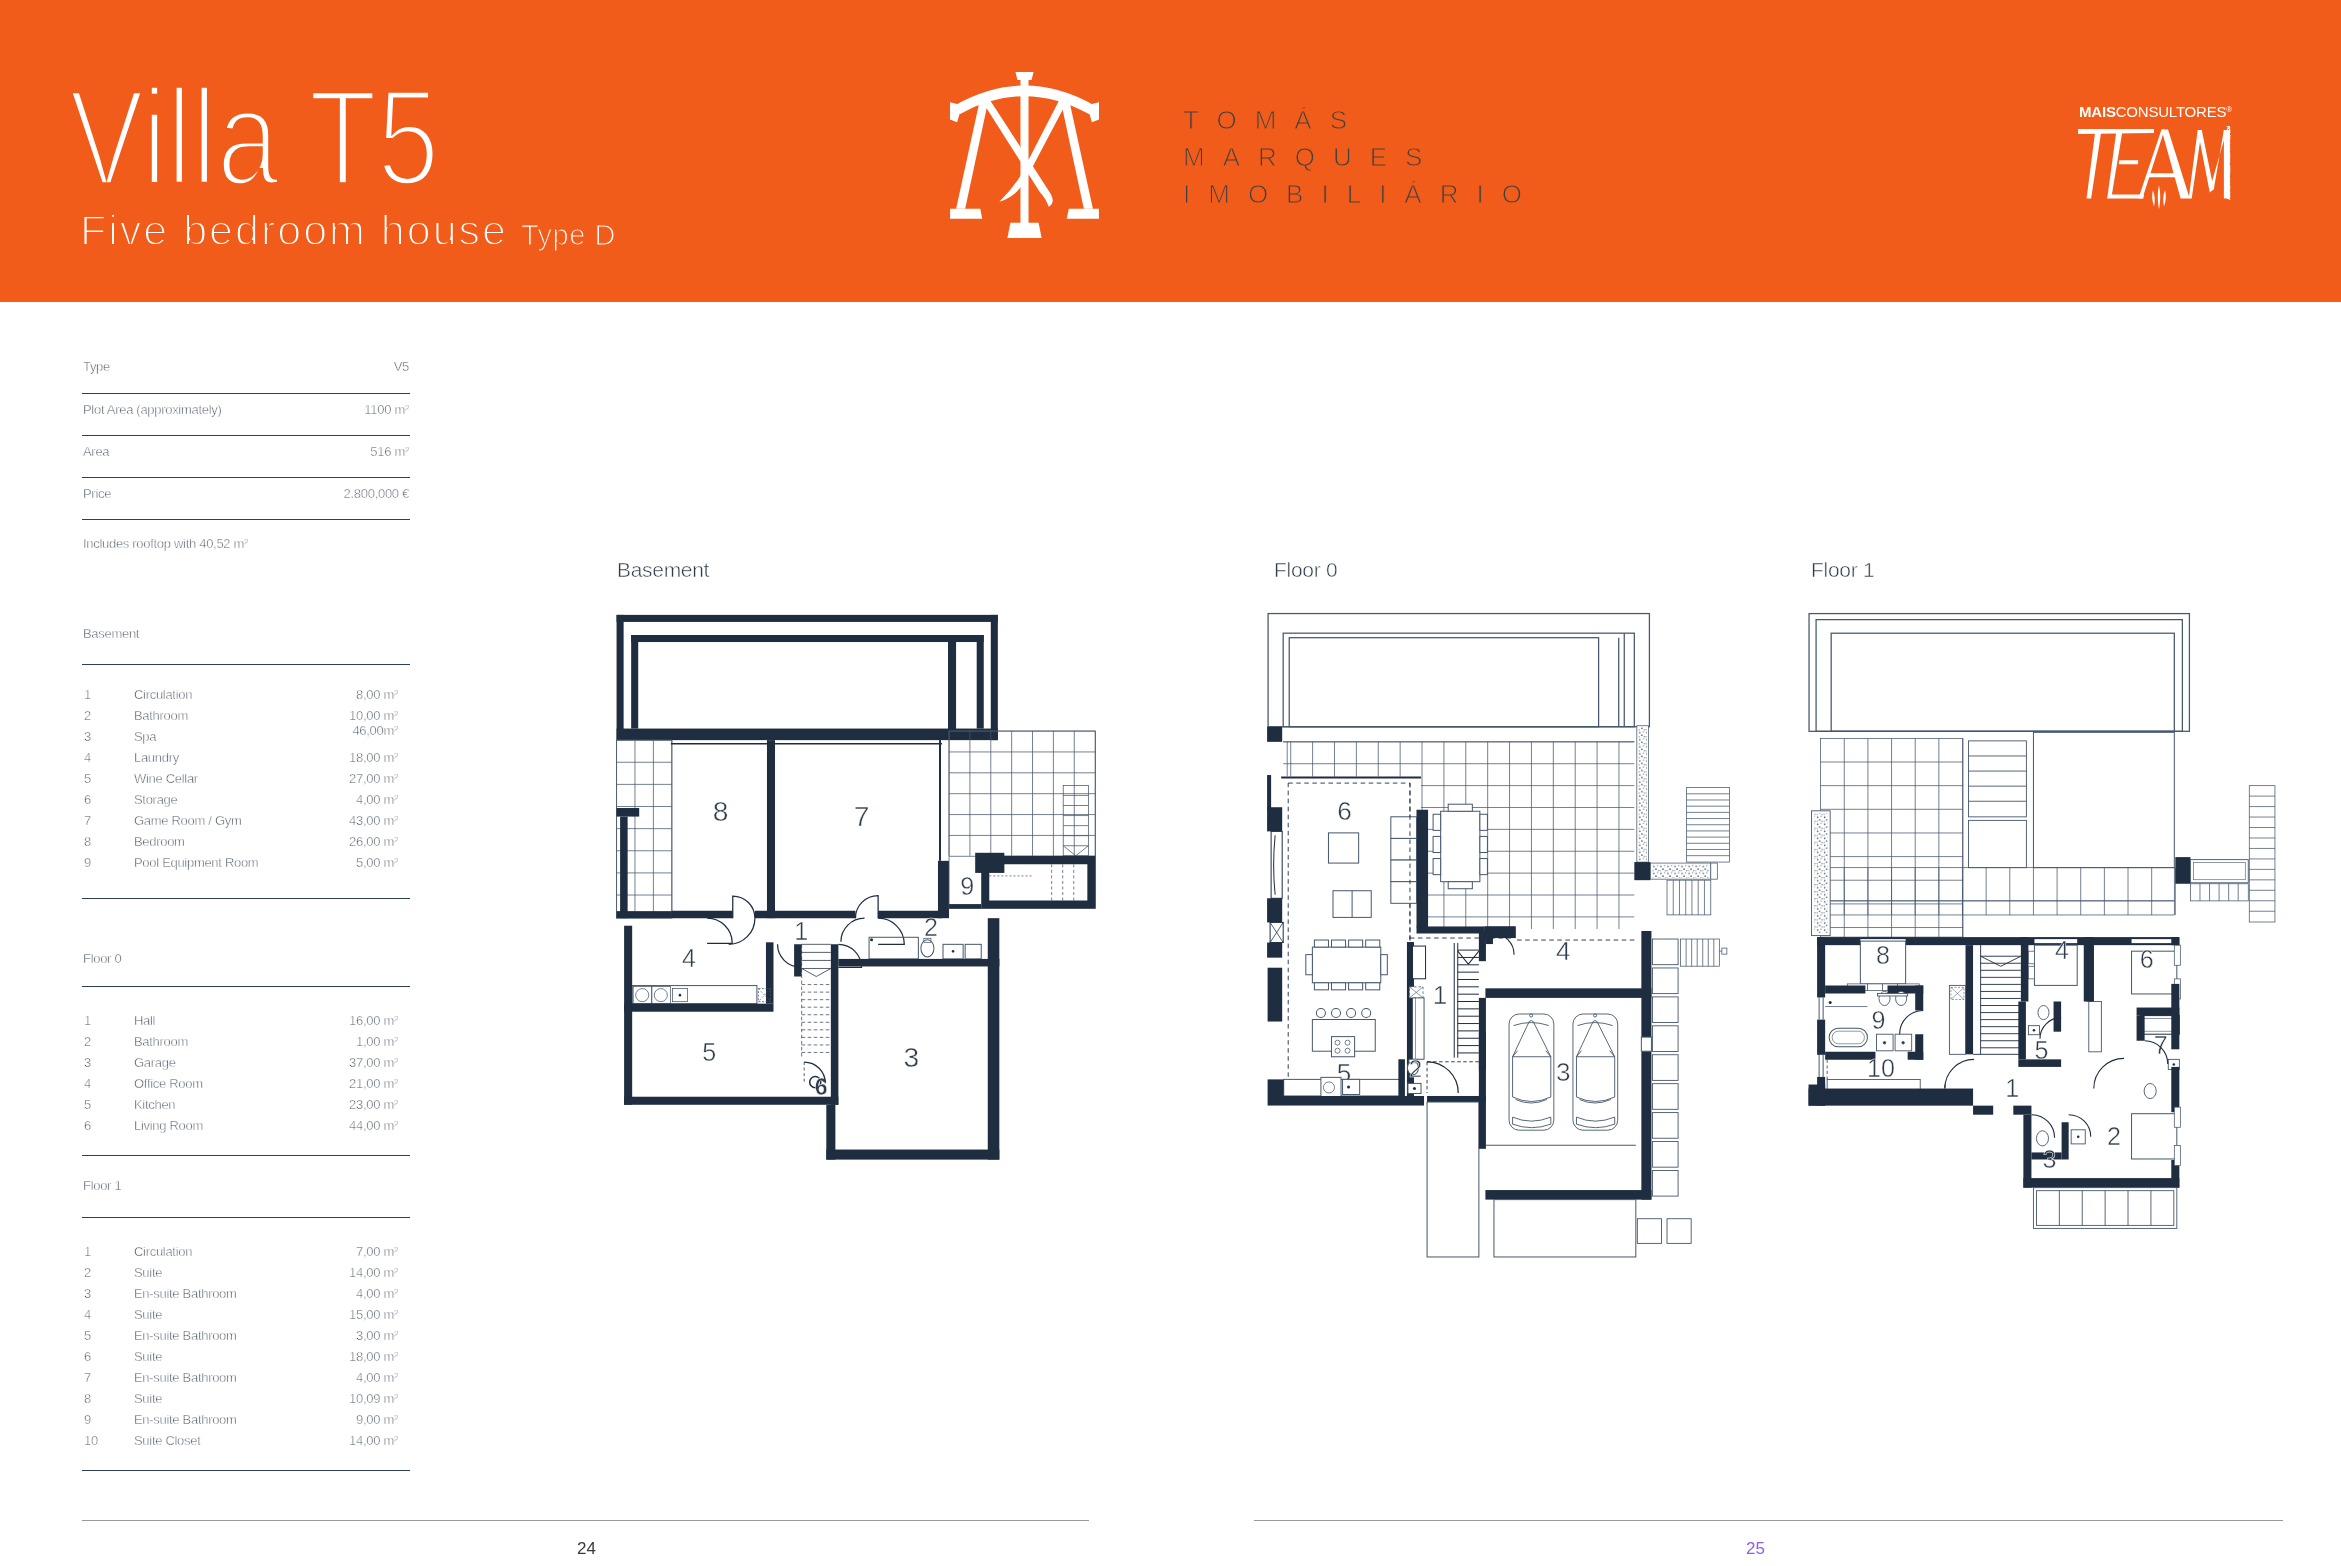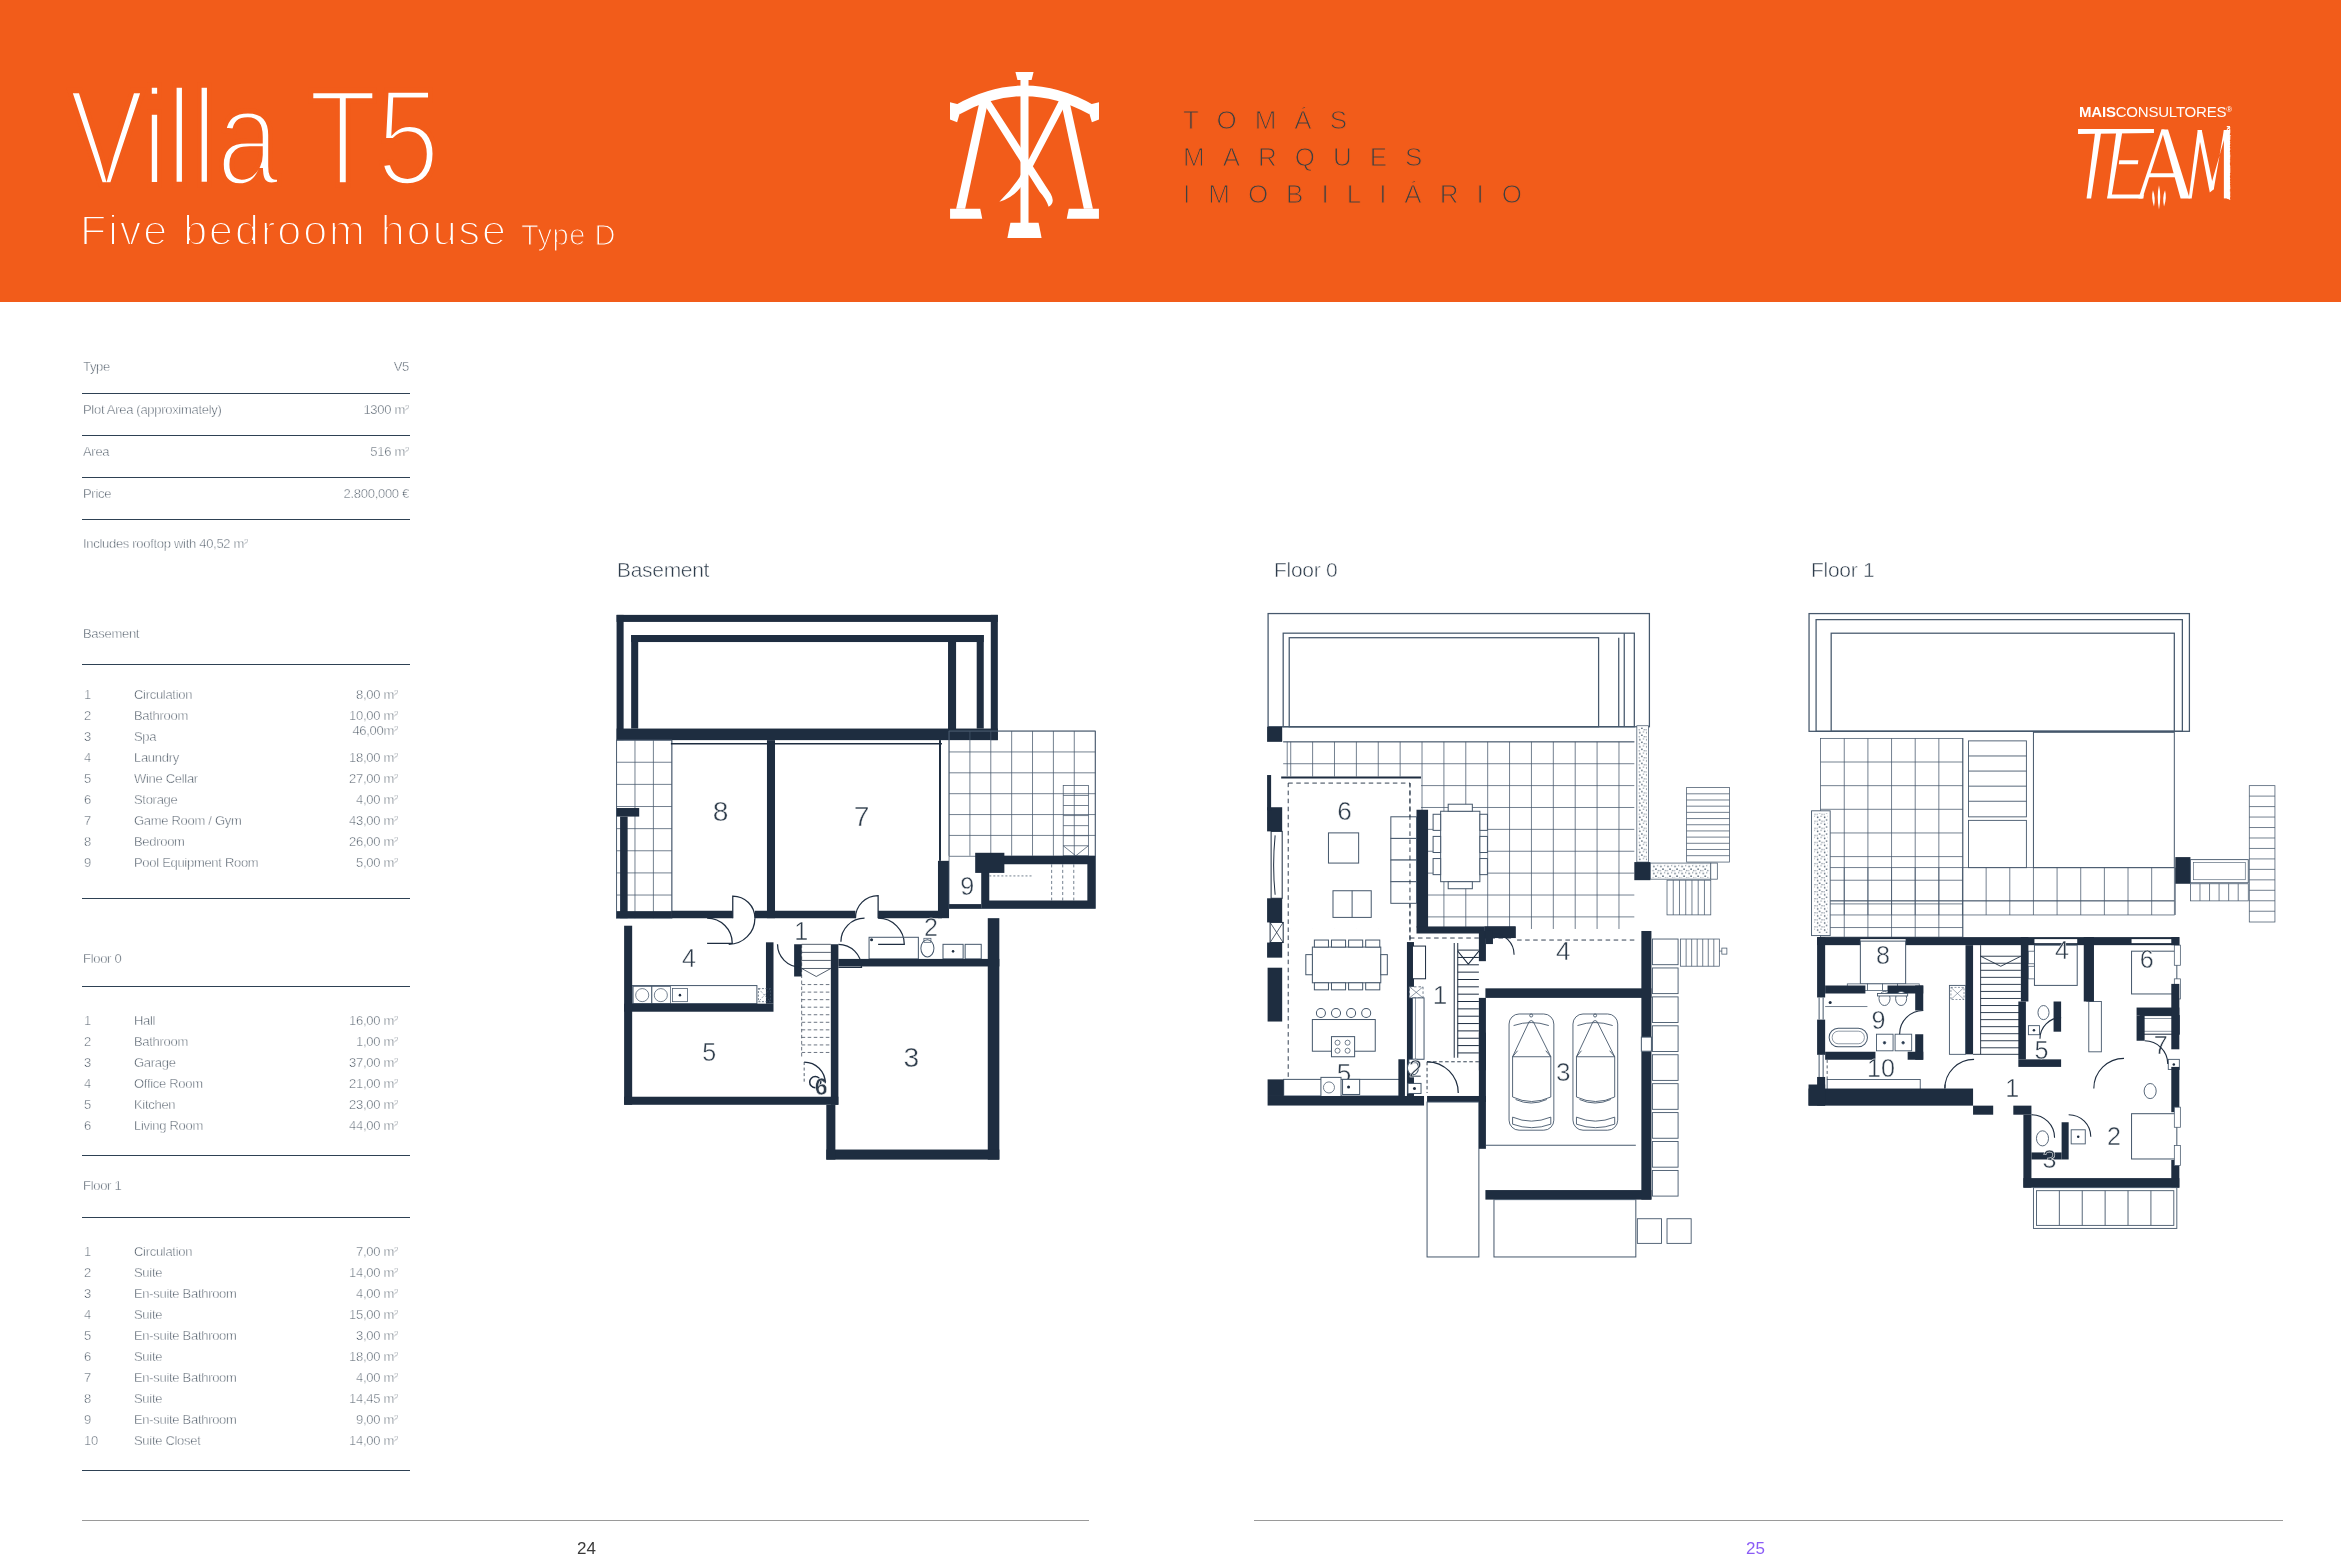--- a/index.html
+++ b/index.html
@@ -72,21 +72,21 @@
   <text x="305" y="146" font-size="8.6" fill="#ffffff" transform="rotate(-90 305 146)" letter-spacing="0">AMI: 23990  SEED THE FUTURE, LDA.</text>
 </svg>
 
 <div class="abs side" style="left:82px;top:347px;width:328px;">
 
   <span class="abs" style="left:1px;top:12px;">Type</span>
     <span class="abs" style="right:1px;top:12px;">V5</span>
   <div class="abs" style="left:0;top:46px;width:328px;border-top:1.5px solid #2e4154;"></div>
 
   <span class="abs" style="left:1px;top:55px;">Plot Area (approximately)</span>
-    <span class="abs" style="right:1px;top:55px;">1300 m²</span>
+    <span class="abs" style="right:1px;top:55px;">1100 m²</span>
   <div class="abs" style="left:0;top:88px;width:328px;border-top:1.5px solid #2e4154;"></div>
 
   <span class="abs" style="left:1px;top:97px;">Area</span>
     <span class="abs" style="right:1px;top:97px;">516 m²</span>
   <div class="abs" style="left:0;top:130px;width:328px;border-top:1.5px solid #2e4154;"></div>
 
   <span class="abs" style="left:1px;top:139px;">Price</span>
     <span class="abs" style="right:1px;top:139px;">2.800,000 €</span>
   <div class="abs" style="left:0;top:172px;width:328px;border-top:1.5px solid #2e4154;"></div>
 </div>
@@ -174,21 +174,21 @@
       <span class="abs" style="left:52px;top:84px;">En-suite Bathroom</span>
       <span class="abs" style="right:12px;top:84px;">3,00 m²</span>
     <span class="abs" style="left:2px;top:105px;">6</span>
       <span class="abs" style="left:52px;top:105px;">Suite</span>
       <span class="abs" style="right:12px;top:105px;">18,00 m²</span>
     <span class="abs" style="left:2px;top:126px;">7</span>
       <span class="abs" style="left:52px;top:126px;">En-suite Bathroom</span>
       <span class="abs" style="right:12px;top:126px;">4,00 m²</span>
     <span class="abs" style="left:2px;top:147px;">8</span>
       <span class="abs" style="left:52px;top:147px;">Suite</span>
-      <span class="abs" style="right:12px;top:147px;">14,45 m²</span>
+      <span class="abs" style="right:12px;top:147px;">10,09 m²</span>
     <span class="abs" style="left:2px;top:168px;">9</span>
       <span class="abs" style="left:52px;top:168px;">En-suite Bathroom</span>
       <span class="abs" style="right:12px;top:168px;">9,00 m²</span>
     <span class="abs" style="left:2px;top:189px;">10</span>
       <span class="abs" style="left:52px;top:189px;">Suite Closet</span>
       <span class="abs" style="right:12px;top:189px;">14,00 m²</span>
   </div>
   <div class="abs" style="left:0;top:292px;width:328px;border-top:1.5px solid #2e4154;"></div>
 </div>
 

